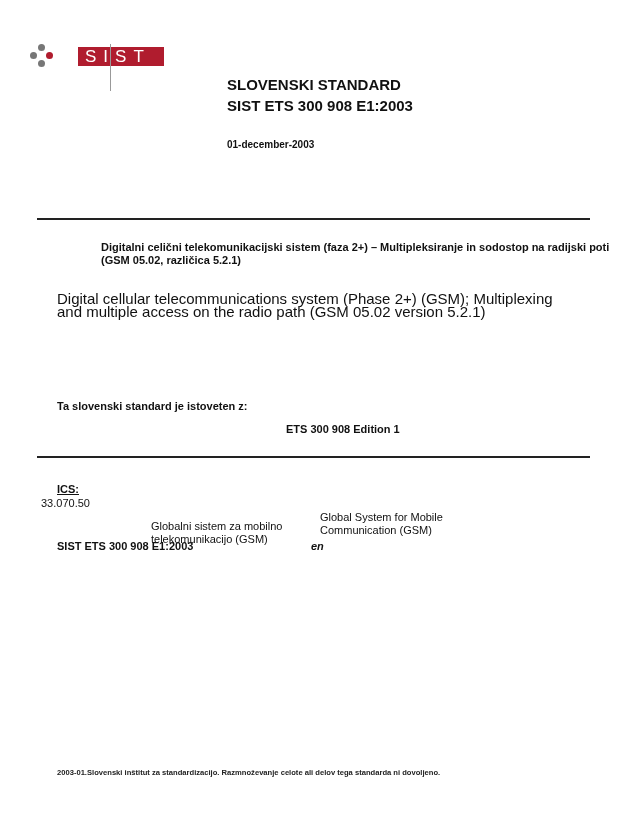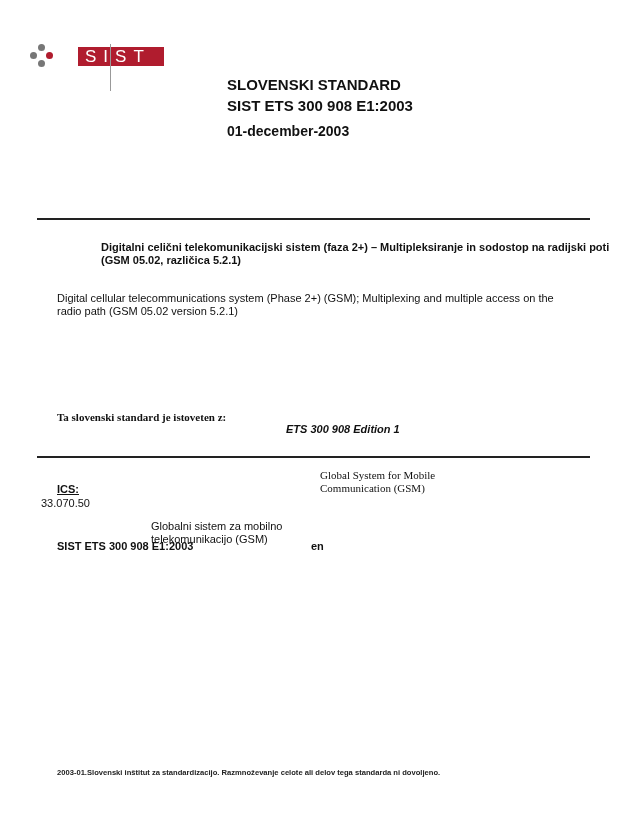--- a/index.html
+++ b/index.html
@@ -6,24 +6,24 @@
   body { width:637px; height:825px; position:relative; overflow:hidden;
          font-family:"Liberation Sans", sans-serif; color:#111; }
   .abs { position:absolute; }
   .logo { left:30px; top:40px; width:140px; height:55px; }
   .dot { position:absolute; border-radius:50%; width:7px; height:7px; }
   .logo-box { position:absolute; left:48px; top:7px; width:86px; height:19px;
               color:#fff; font-size:17px; letter-spacing:7px; line-height:19px;
               padding-left:7px; box-sizing:border-box; }
   .logo-vline { position:absolute; left:80px; top:4px; width:1px; height:47px; background:#999; }
   .h1 { font-weight:bold; font-size:15px; line-height:20px;text-align:right; }
-  .date { font-weight:bold; font-size:14px; }
+  .date { font-weight:bold; font-size:10px;margin-top:16px; }
   .rule { left:37px; width:553px; height:2px; background:#222; }
   .title-sl { left:57px; top:241px; width:520px; font-weight:bold; font-size:11px; line-height:13px;margin-left:44px; }
-  .title-en { left:57px; top:292px; width:520px; font-size:11px; line-height:13px; }
+  .title-en { left:57px; top:292px; width:520px; font-size:15px; line-height:13px; }
   .bold11 { font-weight:bold; font-size:11px; }
   .reg11 { font-size:11px; line-height:13px; }
   .footer { left:57px; top:768px; font-size:7.6px; color:#222;font-weight:bold; }
 </style>
 </head>
 <body>
 
 <div class="abs logo">
   <span class="dot" style="left:8px;top:4px;background:#777;"></span>
   <span class="dot" style="left:0px;top:12px;background:#777;"></span>
@@ -35,26 +35,26 @@
 
 <div class="abs h1" style="left:227px;top:75px;">SLOVENSKI  STANDARD</div>
 <div class="abs h1" style="left:227px;top:96px;">SIST ETS 300 908 E1:2003</div>
 <div class="abs date" style="left:227px;top:123px;">01-december-2003</div>
 
 <div class="abs rule" style="top:218px;"></div>
 
 <div class="abs title-sl">Digitalni celični telekomunikacijski sistem (faza 2+) – Multipleksiranje in sodostop na radijski poti (GSM 05.02, različica 5.2.1)</div>
 <div class="abs title-en">Digital cellular telecommunications system (Phase 2+) (GSM); Multiplexing and multiple access on the radio path (GSM 05.02 version 5.2.1)</div>
 
-<div class="abs bold11" style="left:57px;top:411px;font-family:Liberation Serif, serif;">Ta slovenski standard je istoveten z:</div>
-<div class="abs bold11" style="left:286px;top:423px;font-style:italic;">ETS 300 908 Edition 1</div>
+<div class="abs bold11" style="left:57px;top:400px;">Ta slovenski standard je istoveten z:</div>
+<div class="abs bold11" style="left:286px;top:423px;">ETS 300 908 Edition 1</div>
 
 <div class="abs rule" style="top:456px;"></div>
 
 <div class="abs bold11" style="left:57px;top:483px;text-decoration:underline;">ICS:</div>
 <div class="abs reg11" style="left:41px;top:497px;">33.070.50</div>
 <div class="abs reg11" style="left:151px;top:520px;width:160px;">Globalni sistem za mobilno telekomunikacijo (GSM)</div>
-<div class="abs reg11" style="left:320px;top:469px;width:150px;font-family:Liberation Serif, serif;">Global System for Mobile Communication (GSM)</div>
+<div class="abs reg11" style="left:320px;top:511px;width:150px;">Global System for Mobile Communication (GSM)</div>
 
 <div class="abs bold11" style="left:57px;top:540px;">SIST ETS 300 908 E1:2003</div>
-<div class="abs bold11" style="left:311px;top:540px;">en</div>
+<div class="abs bold11" style="left:311px;top:540px;font-style:italic;">en</div>
 
 <div class="abs footer">2003-01.Slovenski inštitut za standardizacijo. Razmnoževanje celote ali delov tega standarda ni dovoljeno.</div>
 
 </body></html>

